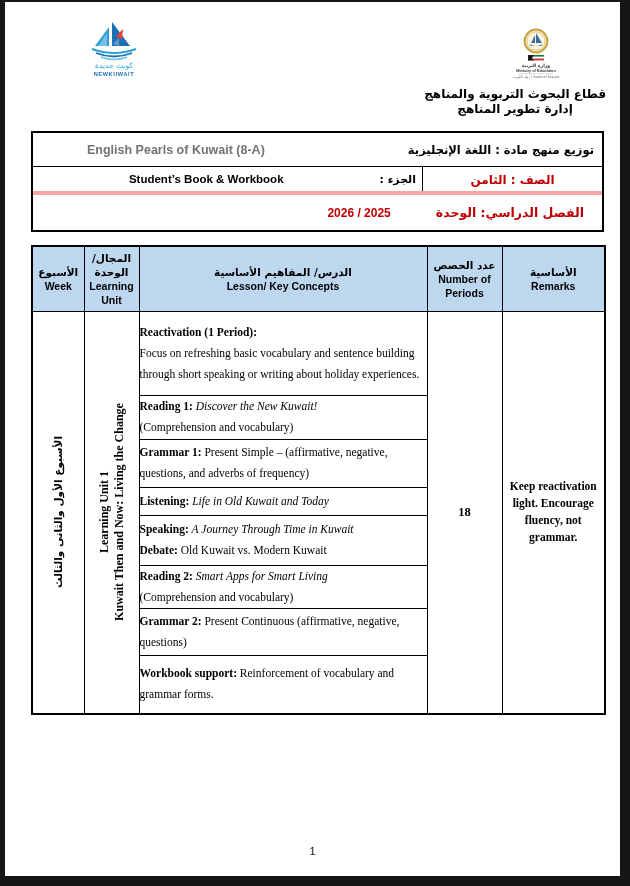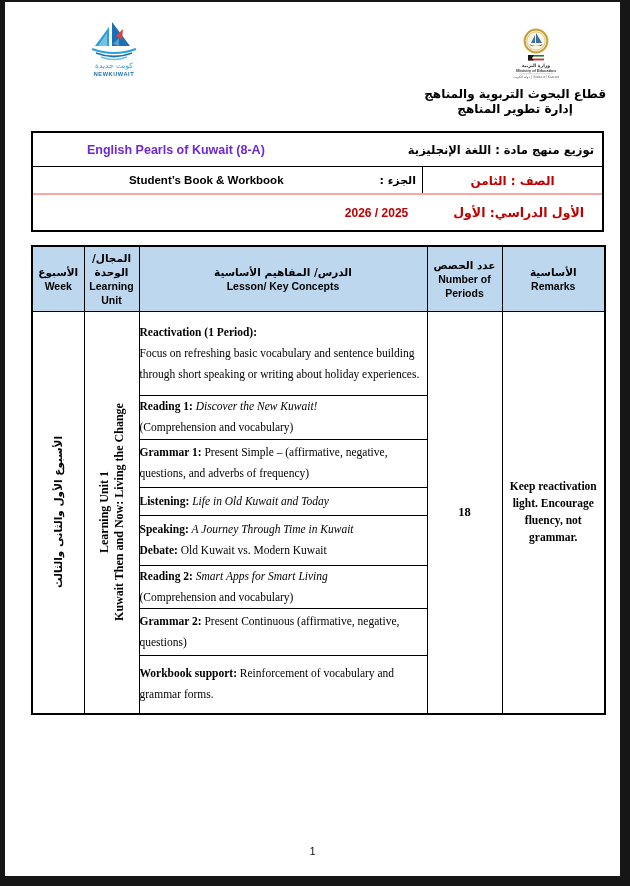--- a/index.html
+++ b/index.html
@@ -23,23 +23,23 @@
   }
   .dept .l1{font-size:12px;line-height:15px;}
   .dept .l2{font-size:12px;line-height:15px;}
   
   .info-table{
     position:absolute;left:26px;top:129px;width:573px;
     border:2px solid #000;box-sizing:border-box;
   }
   .info-row{box-sizing:border-box;display:flex;align-items:center;}
   .info-row1{height:34px;border-bottom:1px solid #000;justify-content:space-between;padding:0 8px 0 34px;}
-  .info-row2{height:28px;border-bottom:2px solid #fca5a5;padding:0;}
+  .info-row2{height:28px;border-bottom:4px solid #fca5a5;padding:0;}
   .info-row3{height:35px;direction:rtl;padding-right:18px;}
-  .en-title{font-size:12.5px;font-weight:bold;color:#6d28d9;padding-left:20px;}
+  .en-title{font-size:12.5px;font-weight:bold;color:#737373;padding-left:20px;}
   .ar{font-family:"DejaVu Sans",sans-serif;}
   .info-ar-label{font-size:11.5px;font-weight:bold;color:#000;direction:rtl;}
   .cell-left{flex:0 0 390px;display:flex;align-items:center;height:100%;border-right:1px solid #000;box-sizing:border-box;padding-right:6px;}
   .cell-left .book{flex:1;text-align:center;font-size:11.5px;font-weight:bold;}
   .cell-left .juz{font-size:11px;font-weight:bold;direction:rtl;}
   .cell-right{flex:1;text-align:center;}
   .red{color:#C00000;}
   .class-label{font-size:12px;font-weight:bold;}
   .r3-sem{font-family:"DejaVu Sans",sans-serif;font-size:12.5px;font-weight:bold;margin-left:45px;}
   .r3-year{font-size:12px;font-weight:bold;direction:ltr;unicode-bidi:isolate;margin-left:14px;}
@@ -135,21 +135,21 @@
     <div class="info-row info-row2">
       <div class="cell-left">
         <span class="book">Student’s Book &amp; Workbook</span>
         <span class="juz ar">الجزء :</span>
       </div>
       <div class="cell-right">
         <span class="class-label ar red">الصف : الثامن</span>
       </div>
     </div>
     <div class="info-row info-row3">
-      <span class="r3-sem red">الأول الدراسي: الأول</span>
+      <span class="r3-sem red">الفصل الدراسي: الوحدة</span>
       <span class="r3-year red">2026 / 2025</span>
     </div>
   </div>
 
   <table class="main">
     <colgroup>
       <col style="width:52px">
         <col style="width:55px">
         <col style="width:288px">
       <col style="width:75px">

